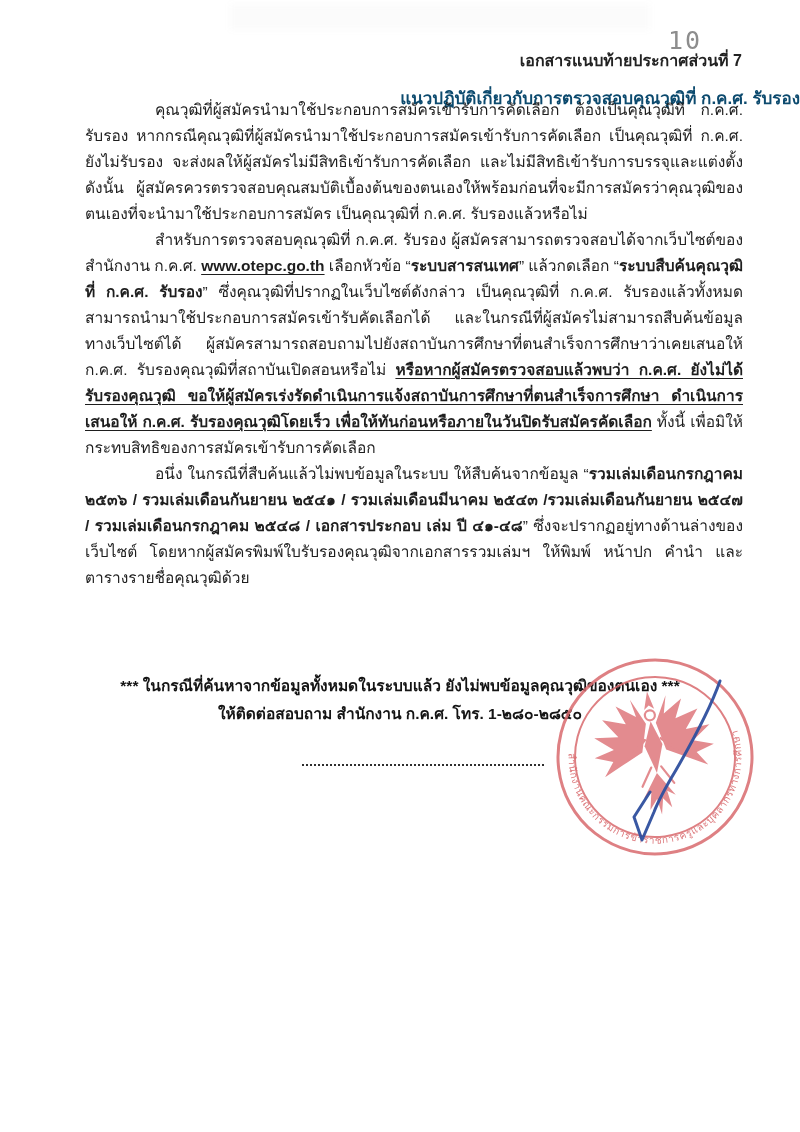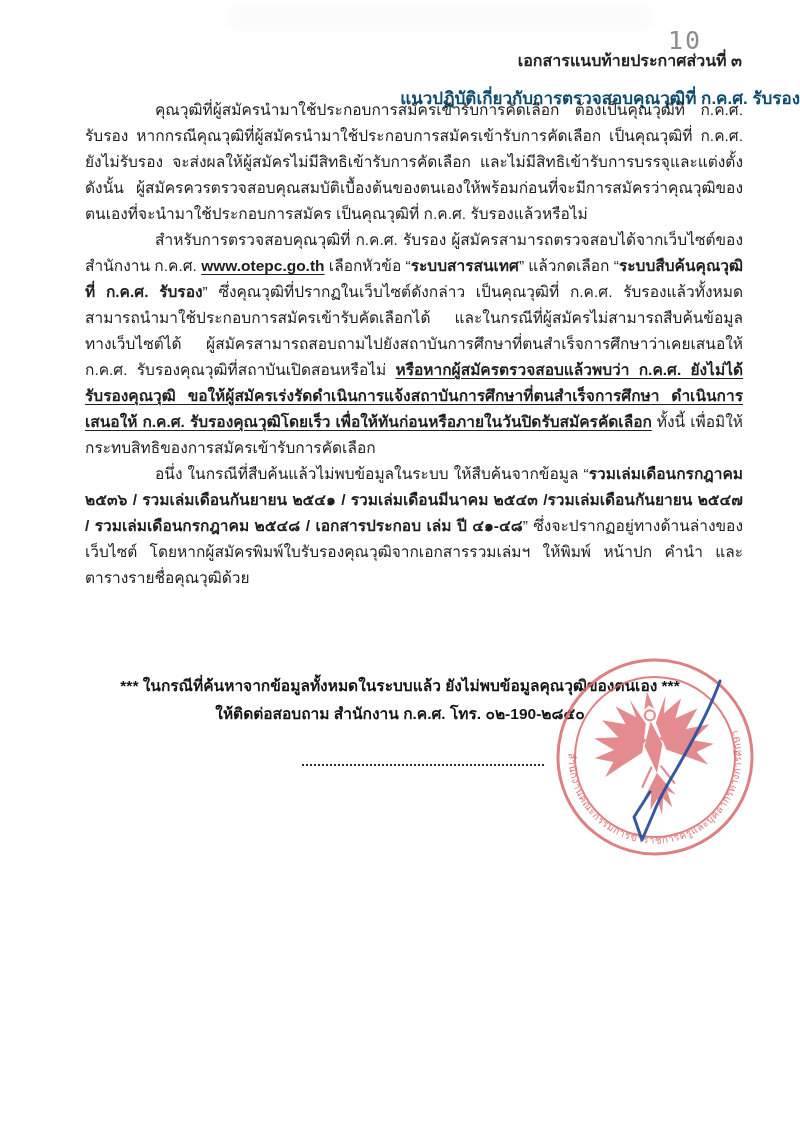--- a/index.html
+++ b/index.html
@@ -50,33 +50,33 @@
 </style>
 </head>
 <body>
 
 <div class="page">
 
   <div class="scan-smudge"></div>
 
   <div class="page-number">10</div>
 
-  <div class="header-note">เอกสารแนบท้ายประกาศส่วนที่ ๓</div>
+  <div class="header-note">เอกสารแนบท้ายประกาศส่วนที่ 7</div>
 
   <div class="doc-title">แนวปฏิบัติเกี่ยวกับการตรวจสอบคุณวุฒิที่ ก.ค.ศ. รับรอง</div>
 
   <div class="body-text">
     <p><span>คุณวุฒิที่ผู้สมัครนำมาใช้ประกอบการสมัครเข้ารับการคัดเลือก ต้องเป็นคุณวุฒิที่ ก.ค.ศ. รับรอง หากกรณีคุณวุฒิที่ผู้สมัครนำมาใช้ประกอบการสมัครเข้ารับการคัดเลือก เป็นคุณวุฒิที่ ก.ค.ศ. ยังไม่รับรอง จะส่งผลให้ผู้สมัครไม่มีสิทธิเข้ารับการคัดเลือก และไม่มีสิทธิเข้ารับการบรรจุและแต่งตั้ง ดังนั้น ผู้สมัครควรตรวจสอบคุณสมบัติเบื้องต้นของตนเองให้พร้อมก่อนที่จะมีการสมัครว่าคุณวุฒิของตนเองที่จะนำมาใช้ประกอบการสมัคร เป็นคุณวุฒิที่ ก.ค.ศ. รับรองแล้วหรือไม่</span></p>
     <p><span>สำหรับการตรวจสอบคุณวุฒิที่ ก.ค.ศ. รับรอง ผู้สมัครสามารถตรวจสอบได้จากเว็บไซต์ของสำนักงาน ก.ค.ศ. </span><span class="bold-underline">www.otepc.go.th</span><span> เลือกหัวข้อ “</span><span class="bold">ระบบสารสนเทศ</span><span>” แล้วกดเลือก “</span><span class="bold">ระบบสืบค้นคุณวุฒิที่ ก.ค.ศ. รับรอง</span><span>” ซึ่งคุณวุฒิที่ปรากฏในเว็บไซต์ดังกล่าว เป็นคุณวุฒิที่ ก.ค.ศ. รับรองแล้วทั้งหมด สามารถนำมาใช้ประกอบการสมัครเข้ารับคัดเลือกได้ และในกรณีที่ผู้สมัครไม่สามารถสืบค้นข้อมูลทางเว็บไซต์ได้ ผู้สมัครสามารถสอบถามไปยังสถาบันการศึกษาที่ตนสำเร็จการศึกษาว่าเคยเสนอให้ ก.ค.ศ. รับรองคุณวุฒิที่สถาบันเปิดสอนหรือไม่ </span><span class="bold-underline">หรือหากผู้สมัครตรวจสอบแล้วพบว่า ก.ค.ศ. ยังไม่ได้รับรองคุณวุฒิ ขอให้ผู้สมัครเร่งรัดดำเนินการแจ้งสถาบันการศึกษาที่ตนสำเร็จการศึกษา ดำเนินการเสนอให้ ก.ค.ศ. รับรองคุณวุฒิโดยเร็ว เพื่อให้ทันก่อนหรือภายในวันปิดรับสมัครคัดเลือก</span><span> ทั้งนี้ เพื่อมิให้กระทบสิทธิของการสมัครเข้ารับการคัดเลือก</span></p>
     <p><span>อนึ่ง ในกรณีที่สืบค้นแล้วไม่พบข้อมูลในระบบ ให้สืบค้นจากข้อมูล “</span><span class="bold">รวมเล่มเดือนกรกฎาคม ๒๕๓๖ / รวมเล่มเดือนกันยายน ๒๕๔๑ / รวมเล่มเดือนมีนาคม ๒๕๔๓ /รวมเล่มเดือนกันยายน ๒๕๔๗ / รวมเล่มเดือนกรกฎาคม ๒๕๔๘ / เอกสารประกอบ เล่ม ปี ๔๑-๔๘</span><span>” ซึ่งจะปรากฏอยู่ทางด้านล่างของเว็บไซต์ โดยหากผู้สมัครพิมพ์ใบรับรองคุณวุฒิจากเอกสารรวมเล่มฯ ให้พิมพ์ หน้าปก คำนำ และตารางรายชื่อคุณวุฒิด้วย</span></p>
   </div>
 
   <div class="important-note">
     <div>*** ในกรณีที่ค้นหาจากข้อมูลทั้งหมดในระบบแล้ว ยังไม่พบข้อมูลคุณวุฒิของตนเอง ***</div>
-    <div>ให้ติดต่อสอบถาม สำนักงาน ก.ค.ศ. โทร. ๐๒-190-๒๘๕๐</div>
+    <div>ให้ติดต่อสอบถาม สำนักงาน ก.ค.ศ. โทร. 1-๒๘๐-๒๘๕๐</div>
   </div>
 
   <div class="dotted-line"></div>
 
   <div class="stamp">
     <svg viewBox="-107 -107 214 214" width="214" height="214">
       <g transform="rotate(-7)" stroke="#d96a6e" fill="none" opacity="0.85">
         <circle cx="0" cy="0" r="97" stroke-width="3"></circle>
         <circle cx="0" cy="0" r="80" stroke-width="2"></circle>
       </g>

